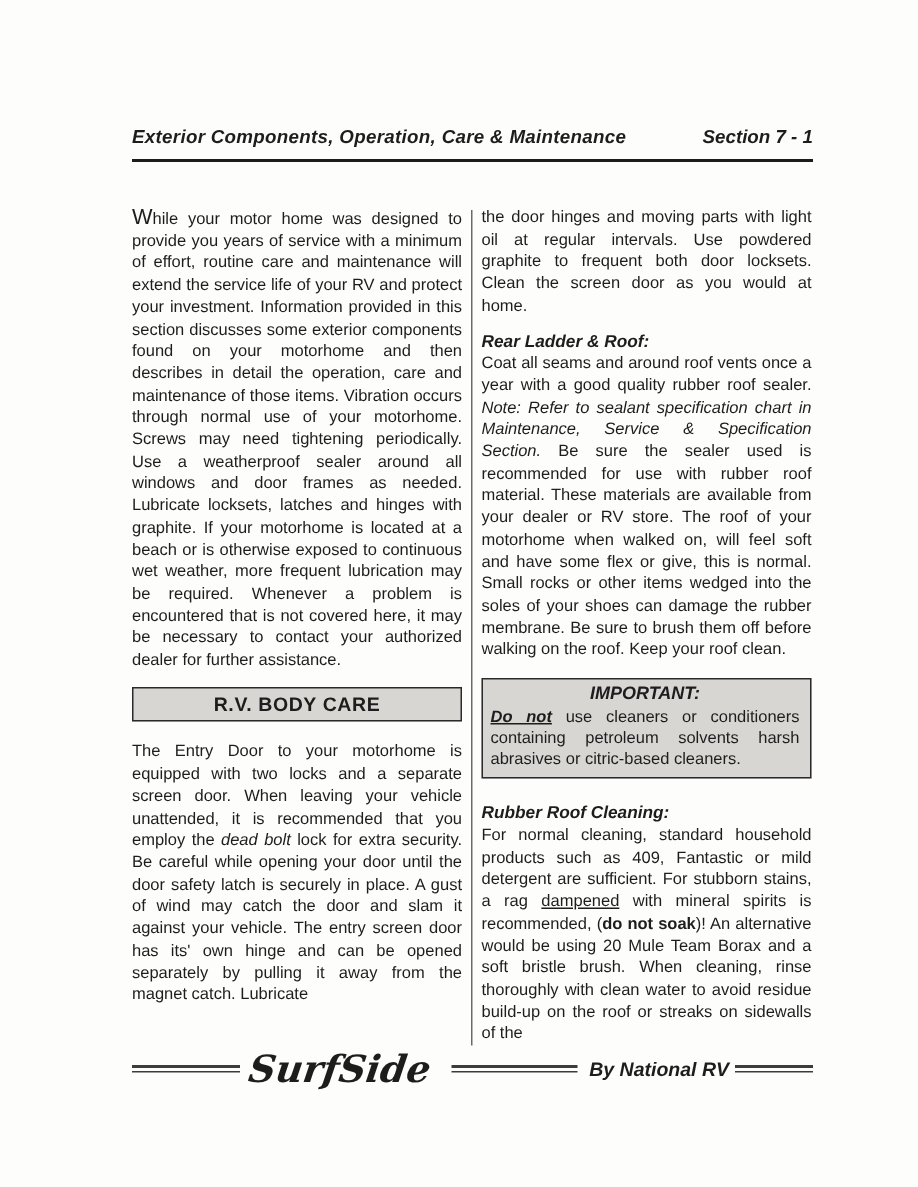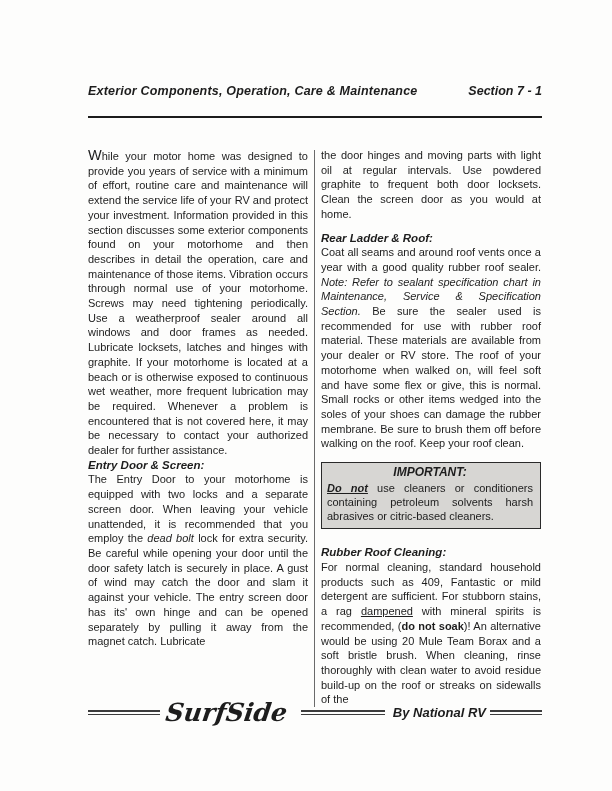--- a/index.html
+++ b/index.html
@@ -11,21 +11,21 @@
     color: #1d1d1d;
     position: relative;
     overflow: hidden;
   }
   .sheet { position: absolute; left: 88px; top: 84px; width: 454px; }
 
   
   .page-header {
     display: flex; justify-content: space-between; align-items: baseline;
     border-bottom: 2px solid #1c1c1c;
-    padding-bottom: 18px;
+    padding-bottom: 8px;
   }
   .page-header .title {
     font-size: 12.5px; font-weight: bold; font-style: italic; letter-spacing: 0.2px;
   }
   .page-header .section {
     font-size: 12.5px; font-weight: bold; font-style: italic;
   }
 
   
   .columns { display: flex; margin-top: 30px; }
@@ -104,22 +104,22 @@
   <div class="page-header">
     <span class="title">Exterior Components, Operation, Care &amp; Maintenance</span>
     <span class="section">Section 7 - 1</span>
   </div>
 
   <div class="columns">
 
     <div class="col">
       <p class="intro">While your motor home was designed to provide you years of service with a minimum of effort, routine care and maintenance will extend the service life of your RV and protect your investment. Information provided in this section discusses some exterior components found on your motorhome and then describes in detail the operation, care and maintenance of those items. Vibration occurs through normal use of your motorhome.  Screws may need tightening periodically.  Use a weatherproof sealer around all windows and door frames as needed.  Lubricate locksets, latches and hinges with graphite. If your motorhome is located at a beach or is otherwise exposed to continuous wet weather, more frequent lubrication may be required. Whenever a problem is encountered that is not covered here, it may be necessary to contact your authorized dealer for further assistance.</p>
 
+      <div class="banner">R.V. BODY CARE</div>
 
-      <p class="sub-heading">Entry Door &amp; Screen:</p>
       <p><span>The Entry Door to your motorhome is equipped with two locks and a separate screen door. When leaving your vehicle unattended, it is recommended that you employ the </span><span class="em-italic">dead bolt</span><span> lock for extra security.  Be careful while opening your door until the door safety latch is securely in place. A gust of wind may catch the door and slam it against your vehicle. The entry screen door has its' own hinge and can be opened separately by pulling it away from the magnet catch. Lubricate</span></p>
     </div>
 
     <div class="divider"></div>
 
     <div class="col">
       <p>the door hinges and moving parts with light oil at regular intervals. Use powdered graphite to frequent both door locksets. Clean the screen door as you would at home.</p>
 
       <div class="gap"></div>
 

